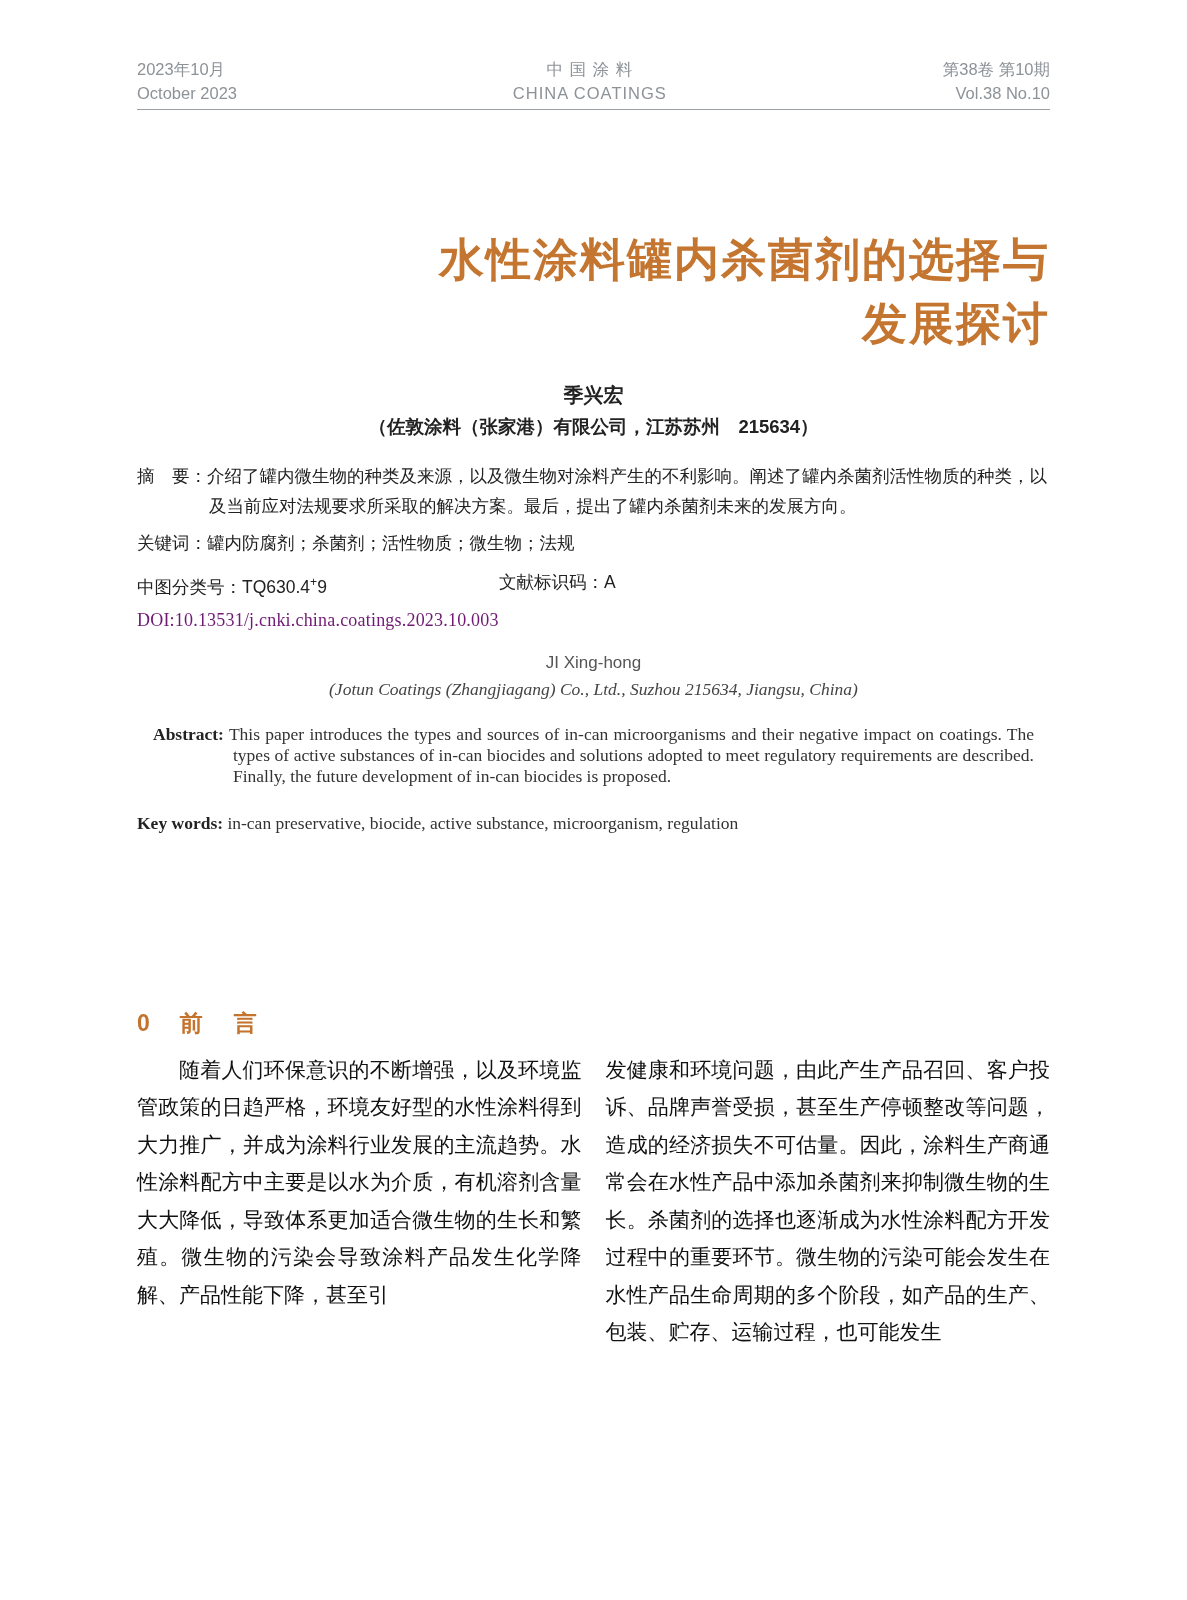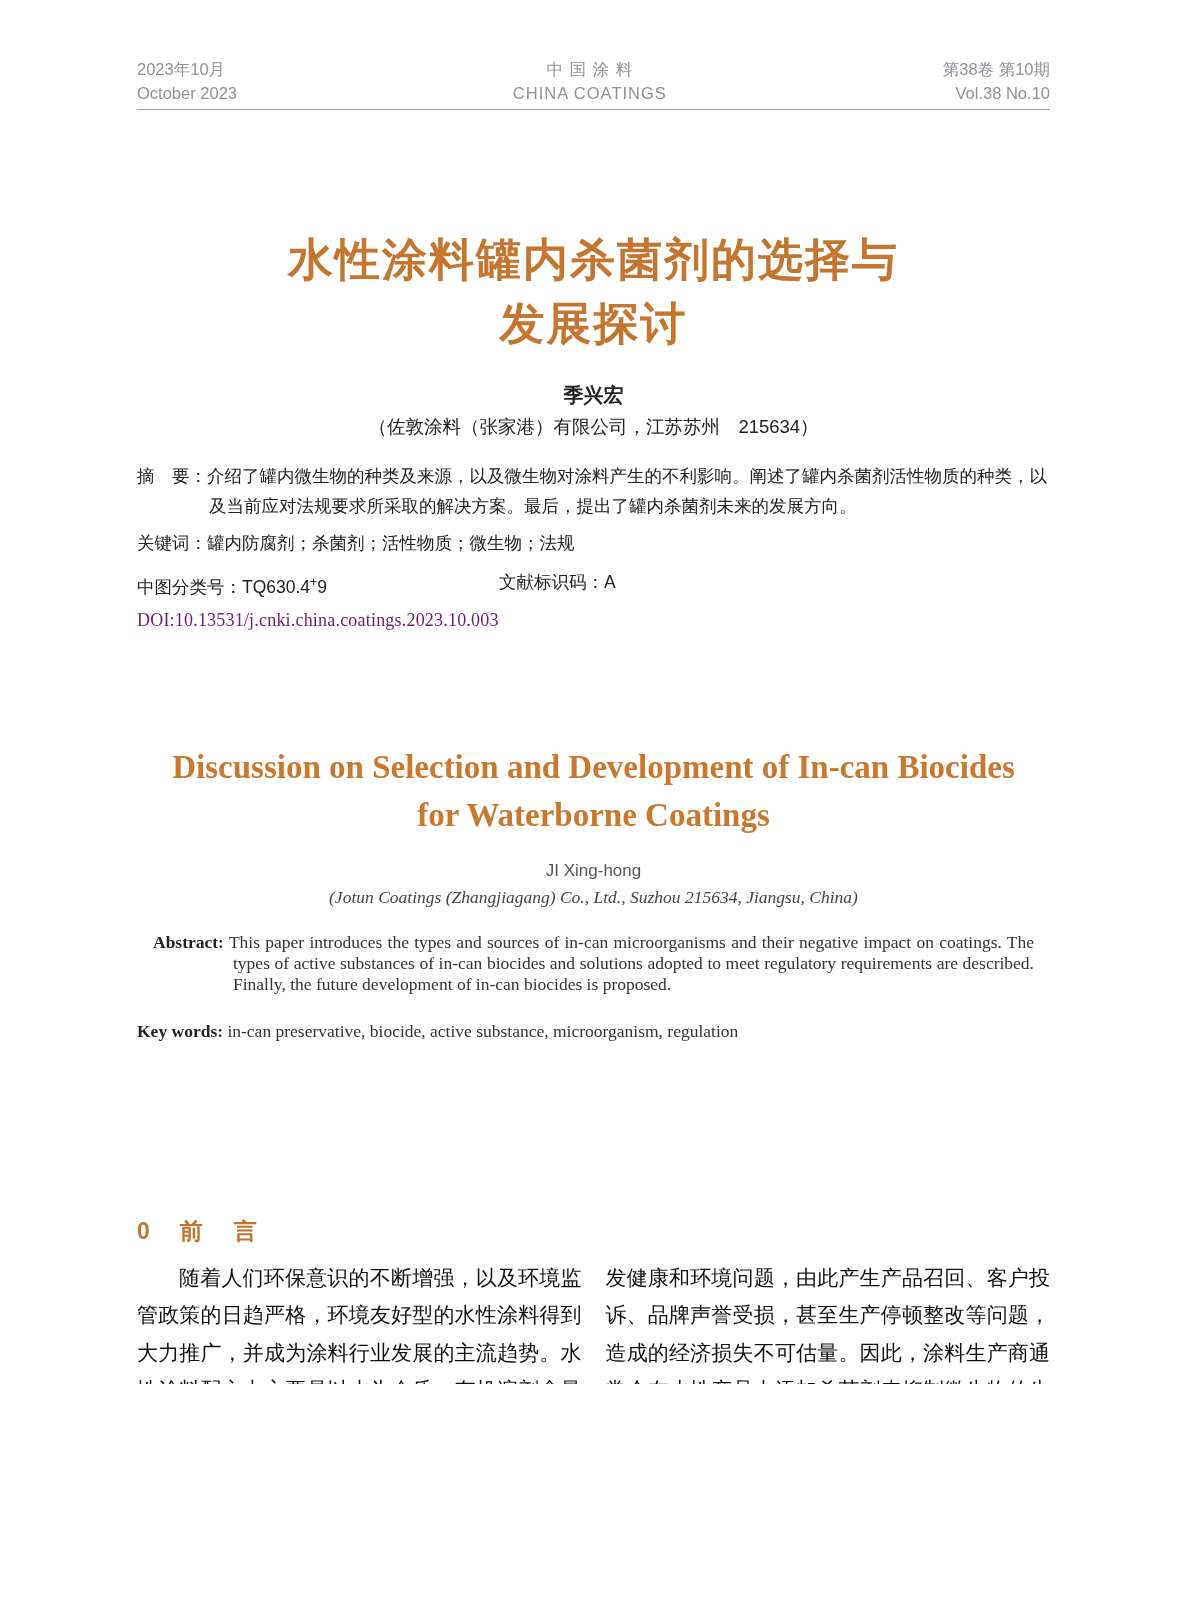--- a/index.html
+++ b/index.html
@@ -22,35 +22,35 @@
     font-size:16.5px;line-height:24px;
     border-bottom:1.5px solid #9aa0a5;
     padding-bottom:4px;
   }
   .jheader .col{display:flex;flex-direction:column;}
   .jheader .col.center{text-align:center;letter-spacing:1px;}
   .jheader .col.right{text-align:right;}
   
   .title-zh{
     margin-top:118px;
-    text-align:center;
+    text-align:right;
     color:#c4752f;
     font-family:"Liberation Sans","DejaVu Sans",sans-serif;
     font-weight:bold;
     font-size:45px;line-height:64px;letter-spacing:2px;
   }
   .author-zh{
     margin-top:26px;text-align:center;
     font-family:"Liberation Sans","DejaVu Sans",sans-serif;
     font-weight:600;font-size:20px;color:#222;
   }
   .affil-zh{
     margin-top:5px;text-align:center;
     font-family:"Liberation Sans","DejaVu Sans",sans-serif;
-    font-weight:400;font-size:18.5px;color:#222;
+    font-weight:700;font-size:18.5px;color:#222;
   }
   
   .meta-zh{
     margin-top:22px;
     font-family:"Liberation Sans","DejaVu Sans",sans-serif;
     font-size:17.5px;color:#222;
   }
   .hang-zh{margin:0;padding-left:72px;text-indent:-72px;line-height:30px;}
   .kw-zh{margin:7px 0 0 0;line-height:30px;}
   .class-row{
@@ -155,24 +155,20 @@
   <div class="meta-zh">
     <p class="hang-zh"><span>摘　要：</span><span>介绍了罐内微生物的种类及来源，以及微生物对涂料产生的不利影响。阐述了罐内杀菌剂活性物质的种类，以及当前应对法规要求所采取的解决方案。最后，提出了罐内杀菌剂未来的发展方向。</span></p>
     <p class="kw-zh"><span>关键词：</span><span>罐内防腐剂；杀菌剂；活性物质；微生物；法规</span></p>
     <div class="class-row">
       <div><span>中图分类号：</span><span>TQ630.4</span><sup class="clc-sup">+</sup><span>9</span></div>
       <div><span>文献标识码：</span><span>A</span></div>
     </div>
     <div class="doi">DOI:10.13531/j.cnki.china.coatings.2023.10.003</div>
   </div>
 
-  <div class="title-en">
-    <div>Discussion on Selection and Development of In-can Biocides</div>
-    <div>for Waterborne Coatings</div>
-  </div>
 
   <div class="author-en">JI Xing-hong</div>
   <div class="affil-en">(Jotun Coatings (Zhangjiagang) Co., Ltd., Suzhou 215634, Jiangsu, China)</div>
 
   <div class="abstract-en">
     <p class="hang-en"><span class="blabel">Abstract:</span><span> This paper introduces the types and sources of in-can microorganisms and their negative impact on coatings. The types of active substances of in-can biocides and solutions adopted to meet regulatory requirements are described. Finally, the future development of in-can biocides is proposed.</span></p>
     <p class="hang-kw"><span class="blabel">Key words:</span><span> in-can preservative, biocide, active substance, microorganism, regulation</span></p>
   </div>
 
   <div class="section-head">

